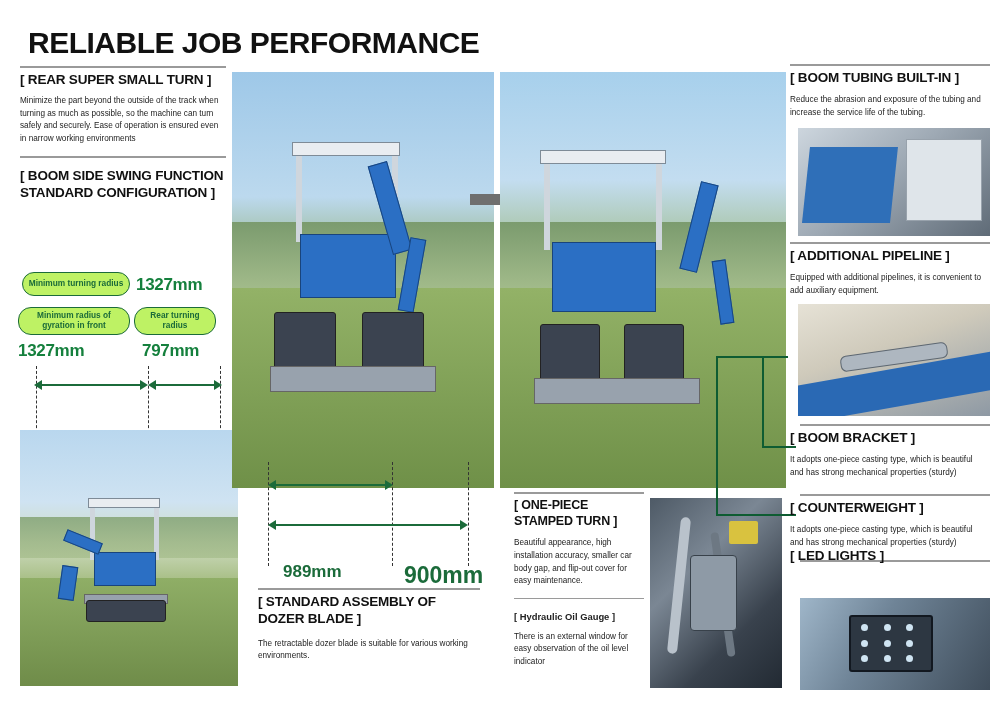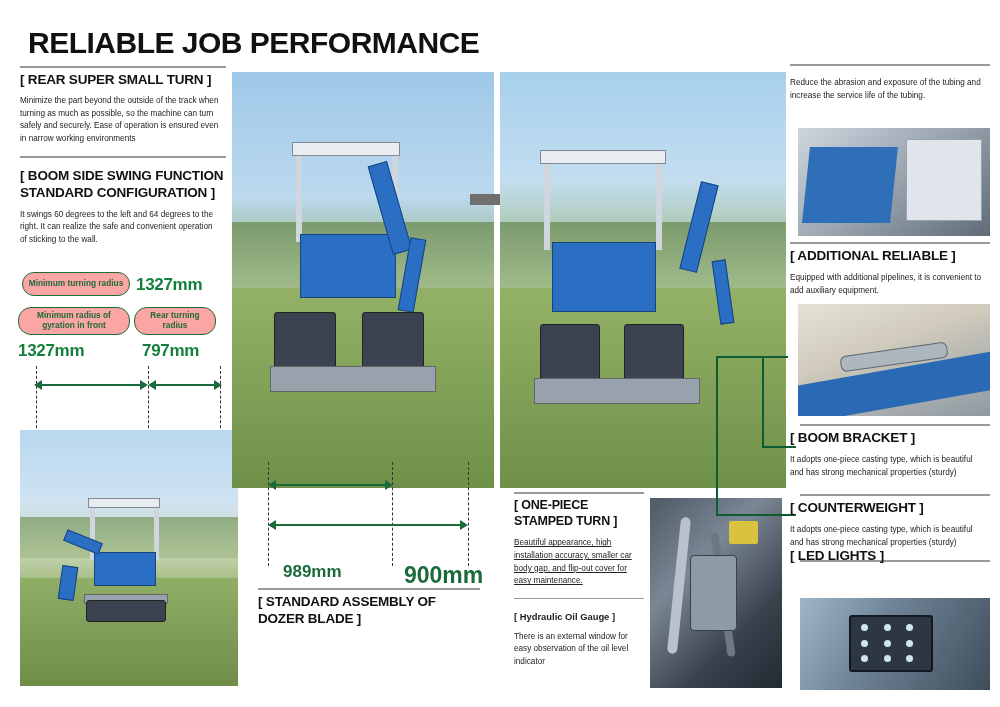--- a/index.html
+++ b/index.html
@@ -41,21 +41,21 @@
 
   #sec-boom-swing { position: absolute; left: 20px; top: 168px; width: 206px; }
   #sec-boom-swing-body { width: 198px; margin-top: 7px; }
 
   
   .pill {
     border: 1.6px solid #1b6b3a; border-radius: 13px;
     color: #1b6b3a; font-size: 8.3px; font-weight: bold;
     text-align: center; line-height: 1.2;
     display: flex; align-items: center; justify-content: center;
-    background: #fca5a5;
+    background: #bef264;
   }
   #pill-min-turn { position: absolute; left: 22px; top: 272px; width: 108px; height: 24px; }
   #pill-min-gyr  { position: absolute; left: 18px; top: 307px; width: 112px; height: 28px; padding: 0 4px; }
   #pill-rear     { position: absolute; left: 134px; top: 307px; width: 82px; height: 28px; padding: 0 4px; }
 
   .measure {
     position: absolute; color: #15803d; font-weight: bold;
     font-size: 16px; letter-spacing: -0.3px;
   }
   #val-1327-top { left: 136px; top: 275px; font-size: 17px; }
@@ -123,21 +123,21 @@
   #dim-900 { position: absolute; left: 268px; top: 520px; width: 200px; height: 10px; }
   #lbl-989 { position: absolute; left: 283px; top: 562px; font-size: 17px; font-weight: bold; color: #1b6b3a; }
   #lbl-900 { position: absolute; left: 404px; top: 562px; font-size: 23px; font-weight: bold; color: #1b6b3a; }
   .cdash { position: absolute; border-left: 1px dashed #333; }
 
   #sec-dozer { position: absolute; left: 258px; top: 594px; width: 222px; }
   #sec-dozer .bd { margin-top: 10px; width: 210px; }
 
   
   #sec-guard { position: absolute; left: 514px; top: 498px; width: 130px; }
-  #sec-guard .bd { margin-top: 8px; width: 126px; text-decoration: underline; }
+  #sec-guard .bd { margin-top: 8px; width: 126px; }
   #sec-oilgauge { position: absolute; left: 514px; top: 604px; width: 132px; }
   #sec-oilgauge .bd { margin-top: 6px; width: 126px; }
 
   #photo-engine {
     position: absolute; left: 650px; top: 498px; width: 132px; height: 190px;
     background: linear-gradient(135deg, #4e5a66 0%, #7b8794 35%, #39424d 70%, #222a33 100%);
     overflow: hidden;
   }
   #photo-engine .hose1 { position: absolute; left: 18%; top: 10%; width: 10px; height: 72%;
     background: #b9c2cb; border-radius: 5px; transform: rotate(6deg); }
@@ -197,21 +197,20 @@
 
   <div id="left-col">
     <div class="hd" id="sec-rear-turn-title">[ REAR SUPER SMALL TURN ]</div>
     <div class="bd" id="sec-rear-turn-body">Minimize the part beyond the outside of the track when turning as much as possible, so the machine can turn safely and securely. Ease of operation is ensured even in narrow working environments</div>
   </div>
 
   <div class="rule" style="left:20px; top:156px; width:206px; height:2px;"></div>
 
   <div id="sec-boom-swing">
     <div class="hd">[ BOOM SIDE SWING FUNCTION STANDARD CONFIGURATION ]</div>
-    <div class="bd" id="sec-boom-swing-body">It swings 60 degrees to the left and 64 degrees to the right. It can realize the safe and convenient operation of sticking to the wall.</div>
   </div>
 
   <div class="pill" id="pill-min-turn">Minimum turning radius</div>
   <div class="measure" id="val-1327-top">1327mm</div>
 
   <div class="pill" id="pill-min-gyr">Minimum radius of gyration in front</div>
   <div class="pill" id="pill-rear">Rear turning radius</div>
 
   <div class="measure" id="val-1327-mid">1327mm</div>
   <div class="measure" id="val-797">797mm</div>
@@ -296,20 +295,21 @@
     <div class="ah l"></div>
       <div class="shaft"></div>
       <div class="ah r"></div>
   </div>
   <div id="lbl-989">989mm</div>
   <div id="lbl-900">900mm</div>
 
   <div class="rule" style="left:258px; top:588px; width:222px; height:2px;"></div>
   <div id="sec-dozer">
     <div class="hd">[ STANDARD ASSEMBLY OF DOZER BLADE ]</div>
+    <div class="bd">The retractable dozer blade is suitable for various working environments.</div>
   </div>
 
   <div class="rule" style="left:514px; top:492px; width:130px; height:2px;"></div>
   <div id="sec-guard">
     <div class="hd sm">[ ONE-PIECE STAMPED TURN ]</div>
     <div class="bd">Beautiful appearance, high installation accuracy, smaller car body gap, and flip-out cover for easy maintenance.</div>
   </div>
   <div class="rule" style="left:514px; top:598px; width:130px; height:1px;"></div>
   <div id="sec-oilgauge">
     <div class="bd b" style="font-size:9.4px;">[ Hydraulic Oil Gauge ]</div>
@@ -325,30 +325,31 @@
 
   <div class="leader" style="left:716px; top:356px; width:72px; height:2px;"></div>
   <div class="leader" style="left:762px; top:356px; width:2px; height:92px;"></div>
   <div class="leader" style="left:762px; top:446px; width:34px; height:2px;"></div>
 
   <div class="leader" style="left:716px; top:356px; width:2px; height:160px;"></div>
   <div class="leader" style="left:716px; top:514px; width:80px; height:2px;"></div>
 
   <div class="rule" style="left:790px; top:64px; width:200px; height:2px;"></div>
   <div class="rcol" id="sec-boom-tubing">
+    <div class="hd">[ BOOM TUBING BUILT-IN ]</div>
     <div class="bd">Reduce the abrasion and exposure of the tubing and increase the service life of the tubing.</div>
   </div>
   <div id="photo-tubing">
     <div class="blue"></div>
       <div class="panel"></div>
   </div>
 
   <div class="rule" style="left:790px; top:242px; width:200px; height:2px;"></div>
   <div class="rcol" id="sec-add-pipeline">
-    <div class="hd">[ ADDITIONAL RELIABLE ]</div>
+    <div class="hd">[ ADDITIONAL PIPELINE ]</div>
     <div class="bd">Equipped with additional pipelines, it is convenient to add auxiliary equipment.</div>
   </div>
   <div id="photo-pipeline">
     <div class="bluebar"></div>
       <div class="cyl"></div>
   </div>
 
   <div class="rule" style="left:800px; top:424px; width:190px; height:2px;"></div>
   <div class="rcol" id="sec-boom-bracket">
     <div class="hd">[ BOOM BRACKET ]</div>

